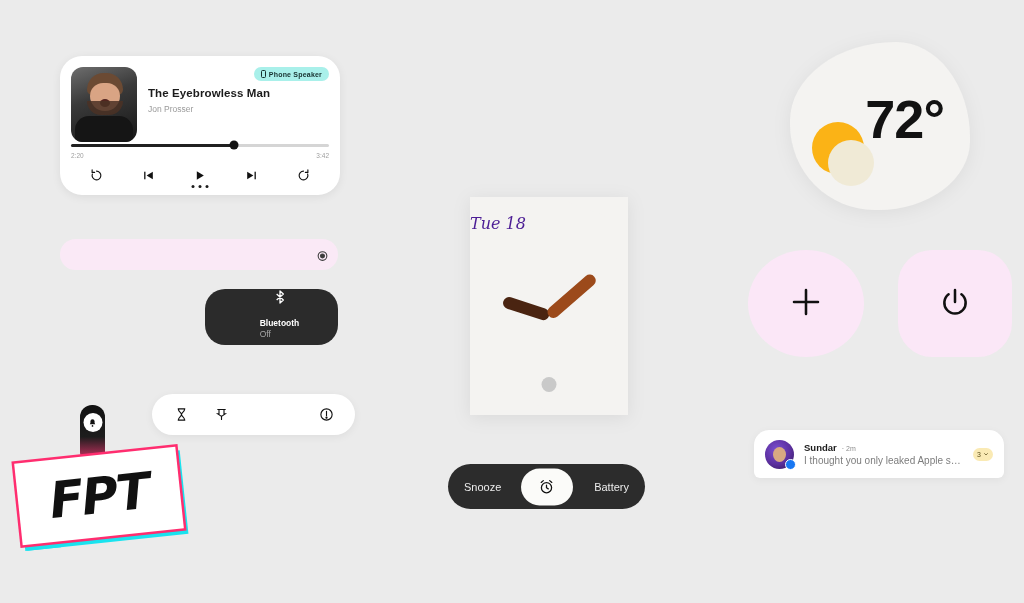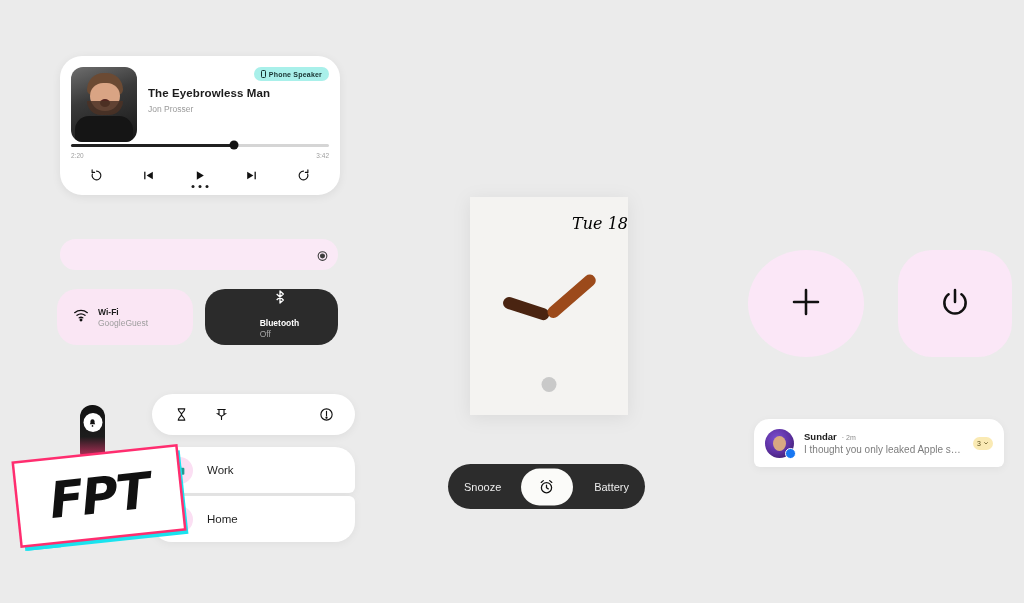--- a/index.html
+++ b/index.html
@@ -156,21 +156,21 @@
 
   
   .clock-wrap { position: absolute; left: 470px; top: 197px; width: 158px; height: 218px; }
   .clock-blob {
     position: absolute; inset: 0;
     background: #f4f3f1;
     filter: drop-shadow(0 3px 9px rgba(0,0,0,.07));
   }
   .clock-date {
     position: absolute; left: 0; right: 0; top: 17px;
-    text-align: right; font-size: 16px; color: #000000;
+    text-align: left; font-size: 16px; color: #4c1d95;
     font-family: "DejaVu Serif", serif; font-style: italic;
   }
   .hand {
     position: absolute; border-radius: 6px; transform-origin: 0% 50%;
   }
   .hand-hour {
     left: 50%; top: 52%;
     width: 48px; height: 12px; background: #4a2411;
     transform: rotate(198deg);
   }
@@ -238,21 +238,21 @@
   }
 
   
   .notif-stack { position: absolute; left: 754px; top: 419px; width: 250px; }
   .notif-card {
     background: #ffffff; height: 48px;
     display: flex; align-items: center; padding: 0 11px; gap: 10px;
     box-shadow: 0 2px 8px rgba(0,0,0,.05);
     position: relative;
   }
-  .notif-card.first { border-radius: 15px 15px 6px 6px; }
+  .notif-card.first { border-radius: 15px 15px 6px 6px; margin-top: 11px; }
   .notif-card.last  { border-radius: 6px 6px 15px 15px; margin-top: 3px; }
   .avatar {
     width: 29px; height: 29px; border-radius: 50%; position: relative; flex: 0 0 29px;
     overflow: visible;
   }
   .avatar-sundar { background: radial-gradient(circle at 40% 35%, #7b4fd0 0%, #5b2f9e 55%, #2c1350 100%); }
   .avatar-corina { background: radial-gradient(circle at 45% 40%, #e8c8a8 0%, #b88f6a 60%, #5d4a3a 100%); }
   .avatar-face {
     position:absolute; left:8px; top:7px; width:13px; height:15px;
     background:#d8a882; border-radius:50%;
@@ -385,34 +385,20 @@
 
   <div class="brightness">
     <span class="brightness-icon">
       <svg width="13" height="13" viewBox="0 0 24 24" fill="none" stroke="#3b3b3b" stroke-width="2">
         <circle cx="12" cy="12" r="8"></circle>
           <circle cx="12" cy="12" r="3.6" fill="#3b3b3b"></circle>
       </svg>
     </span>
   </div>
 
-  <div class="tile tile-wifi">
-    <span>
-      <svg width="16" height="16" viewBox="0 0 24 24" fill="none" stroke="#111" stroke-width="2" stroke-linecap="round">
-        <path d="M2.5 8.5a15 15 0 0 1 19 0"></path>
-          <path d="M6 12.5a10 10 0 0 1 12 0"></path>
-        <path d="M9.3 16.2a5 5 0 0 1 5.4 0"></path>
-          <circle cx="12" cy="19.4" r="1.2" fill="#111"></circle>
-      </svg>
-    </span>
-    <div class="tile-text-wrap">
-      <span class="tile-title">Wi-Fi</span>
-      <span class="tile-sub">GoogleGuest</span>
-    </div>
-  </div>
 
   <div class="tile tile-bt">
     <span>
       <svg width="16" height="16" viewBox="0 0 24 24" fill="none" stroke="#fff" stroke-width="2" stroke-linejoin="round">
         <path d="M7 7.5L17 16.5 12 21V3l5 4.5L7 16.5"></path>
       </svg>
     </span>
     <div class="tile-text-wrap">
       <span class="tile-title">Bluetooth</span>
       <span class="tile-sub">Off</span>
@@ -434,39 +420,20 @@
     </div>
     <span class="tb-icon tb-right">
       <svg width="15" height="15" viewBox="0 0 24 24" fill="none" stroke="#111" stroke-width="1.8" stroke-linecap="round">
         <circle cx="12" cy="12" r="9"></circle>
           <path d="M12 7v7"></path>
           <circle cx="12" cy="17" r=".9" fill="#111"></circle>
       </svg>
     </span>
   </div>
 
-  <div class="place-list">
-    <div class="place-row first">
-      <span class="place-bubble">
-        <svg width="13" height="13" viewBox="0 0 24 24" fill="#1f9c92">
-          <path d="M9 4h6v3h-2V6h-2v1H9z"></path>
-            <rect x="3" y="7" width="18" height="13" rx="2"></rect>
-        </svg>
-      </span>
-      <span class="place-label">Work</span>
-    </div>
-    <div class="place-row last">
-      <span class="place-bubble">
-        <svg width="13" height="13" viewBox="0 0 24 24" fill="#1b1b1b">
-          <path d="M12 3L2.5 11h3v9h5v-6h3v6h5v-9h3z"></path>
-        </svg>
-      </span>
-      <span class="place-label">Home</span>
-    </div>
-  </div>
 
 
   <div class="clock-wrap">
     <svg class="clock-blob" viewBox="0 0 158 218" preserveAspectRatio="none">
       <path fill="#f4f3f1" d="M79 1 C98 1 106 10 118 13 C132 16 143 22 146 35 C149 48 145 58 148 70
         C151 83 157 92 155 105 C153 118 145 126 145 139 C145 152 151 162 147 174
         C143 186 131 190 122 198 C112 206 104 216 90 216 C76 216 68 207 56 202
         C43 197 30 196 22 186 C14 176 16 163 13 151 C10 139 2 130 3 117
         C4 104 11 96 11 83 C11 70 5 60 9 48 C13 36 25 31 34 23 C44 14 53 1 79 1 Z"></path>
     </svg>
@@ -481,20 +448,25 @@
     <span class="alarm-center">
       <svg width="17" height="17" viewBox="0 0 24 24" fill="none" stroke="#111" stroke-width="1.8" stroke-linecap="round">
         <circle cx="12" cy="13" r="7.2"></circle>
           <path d="M12 9.5V13l2.5 1.6"></path>
         <path d="M4.5 5.5L7.5 3M19.5 5.5L16.5 3"></path>
       </svg>
     </span>
     <span class="alarm-text">Battery</span>
   </div>
 
+  <div class="weather">
+    <div class="sun-main"></div>
+    <div class="sun-overlap"></div>
+    <div class="weather-temp">72°</div>
+  </div>
 
   <div class="plus-btn">
     <span>
       <svg width="36" height="36" viewBox="0 0 24 24" fill="none" stroke="#111" stroke-width="1.7" stroke-linecap="round">
         <path d="M12 4v16M4 12h16"></path>
       </svg>
     </span>
   </div>
   <div class="power-btn">
     <span>

